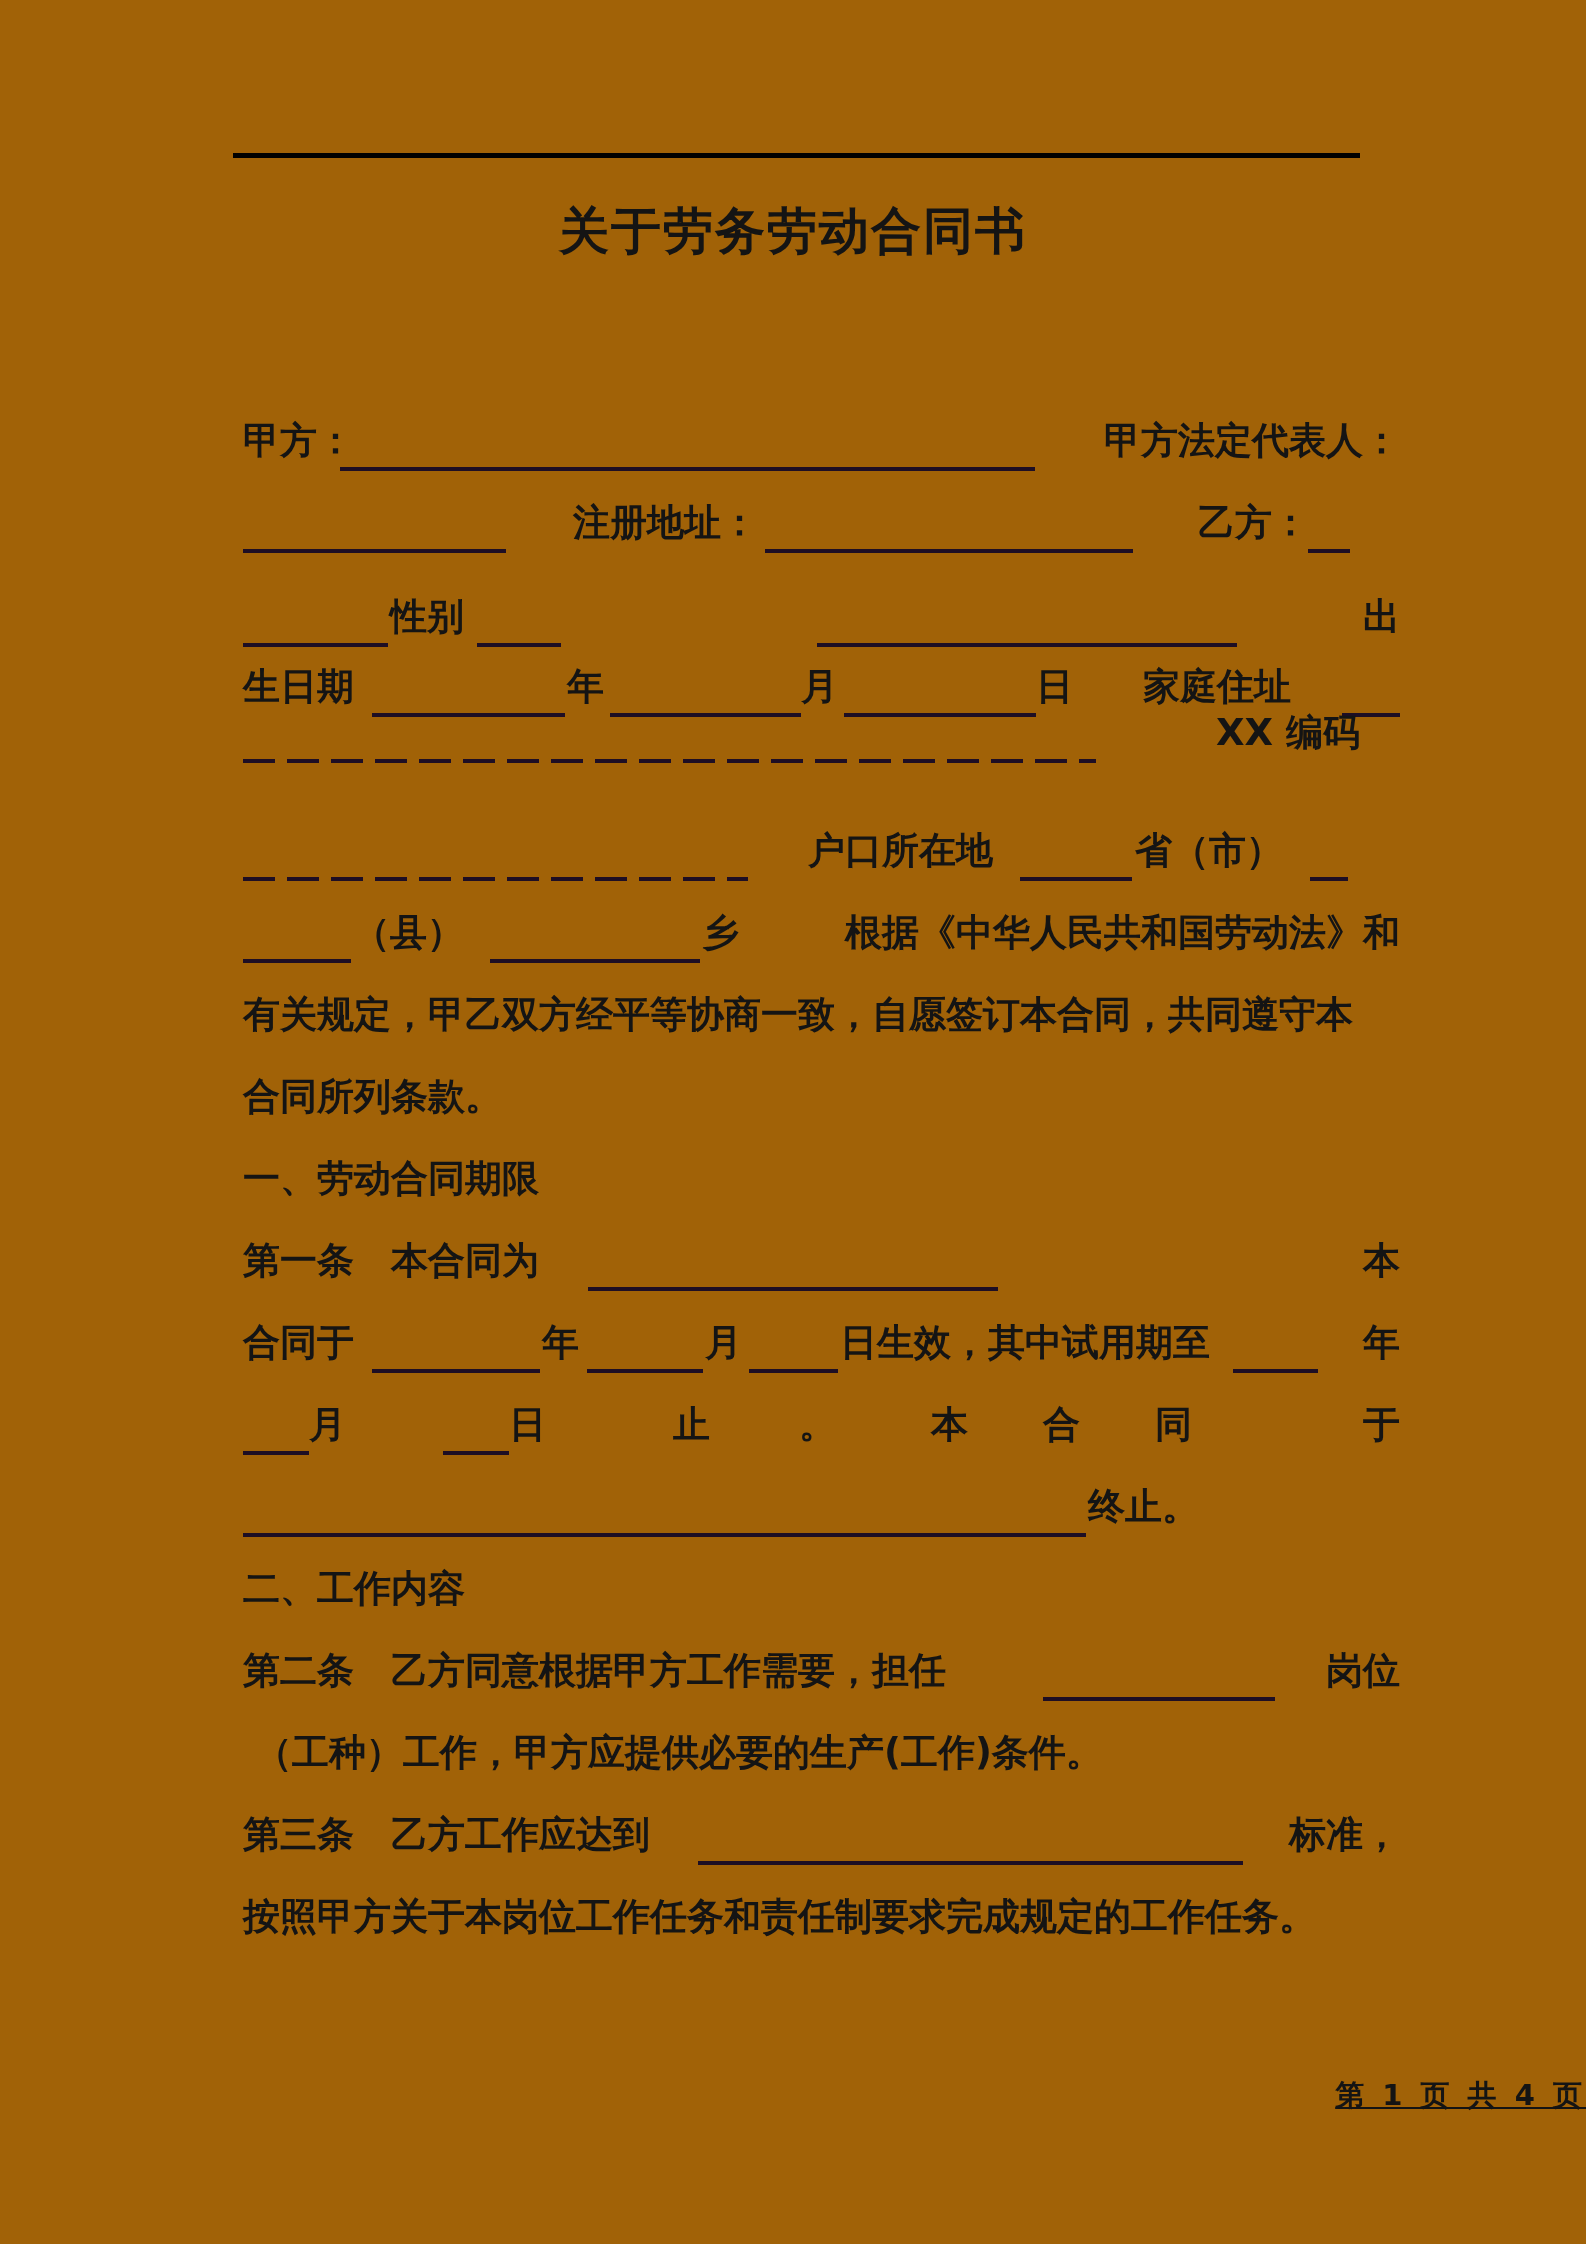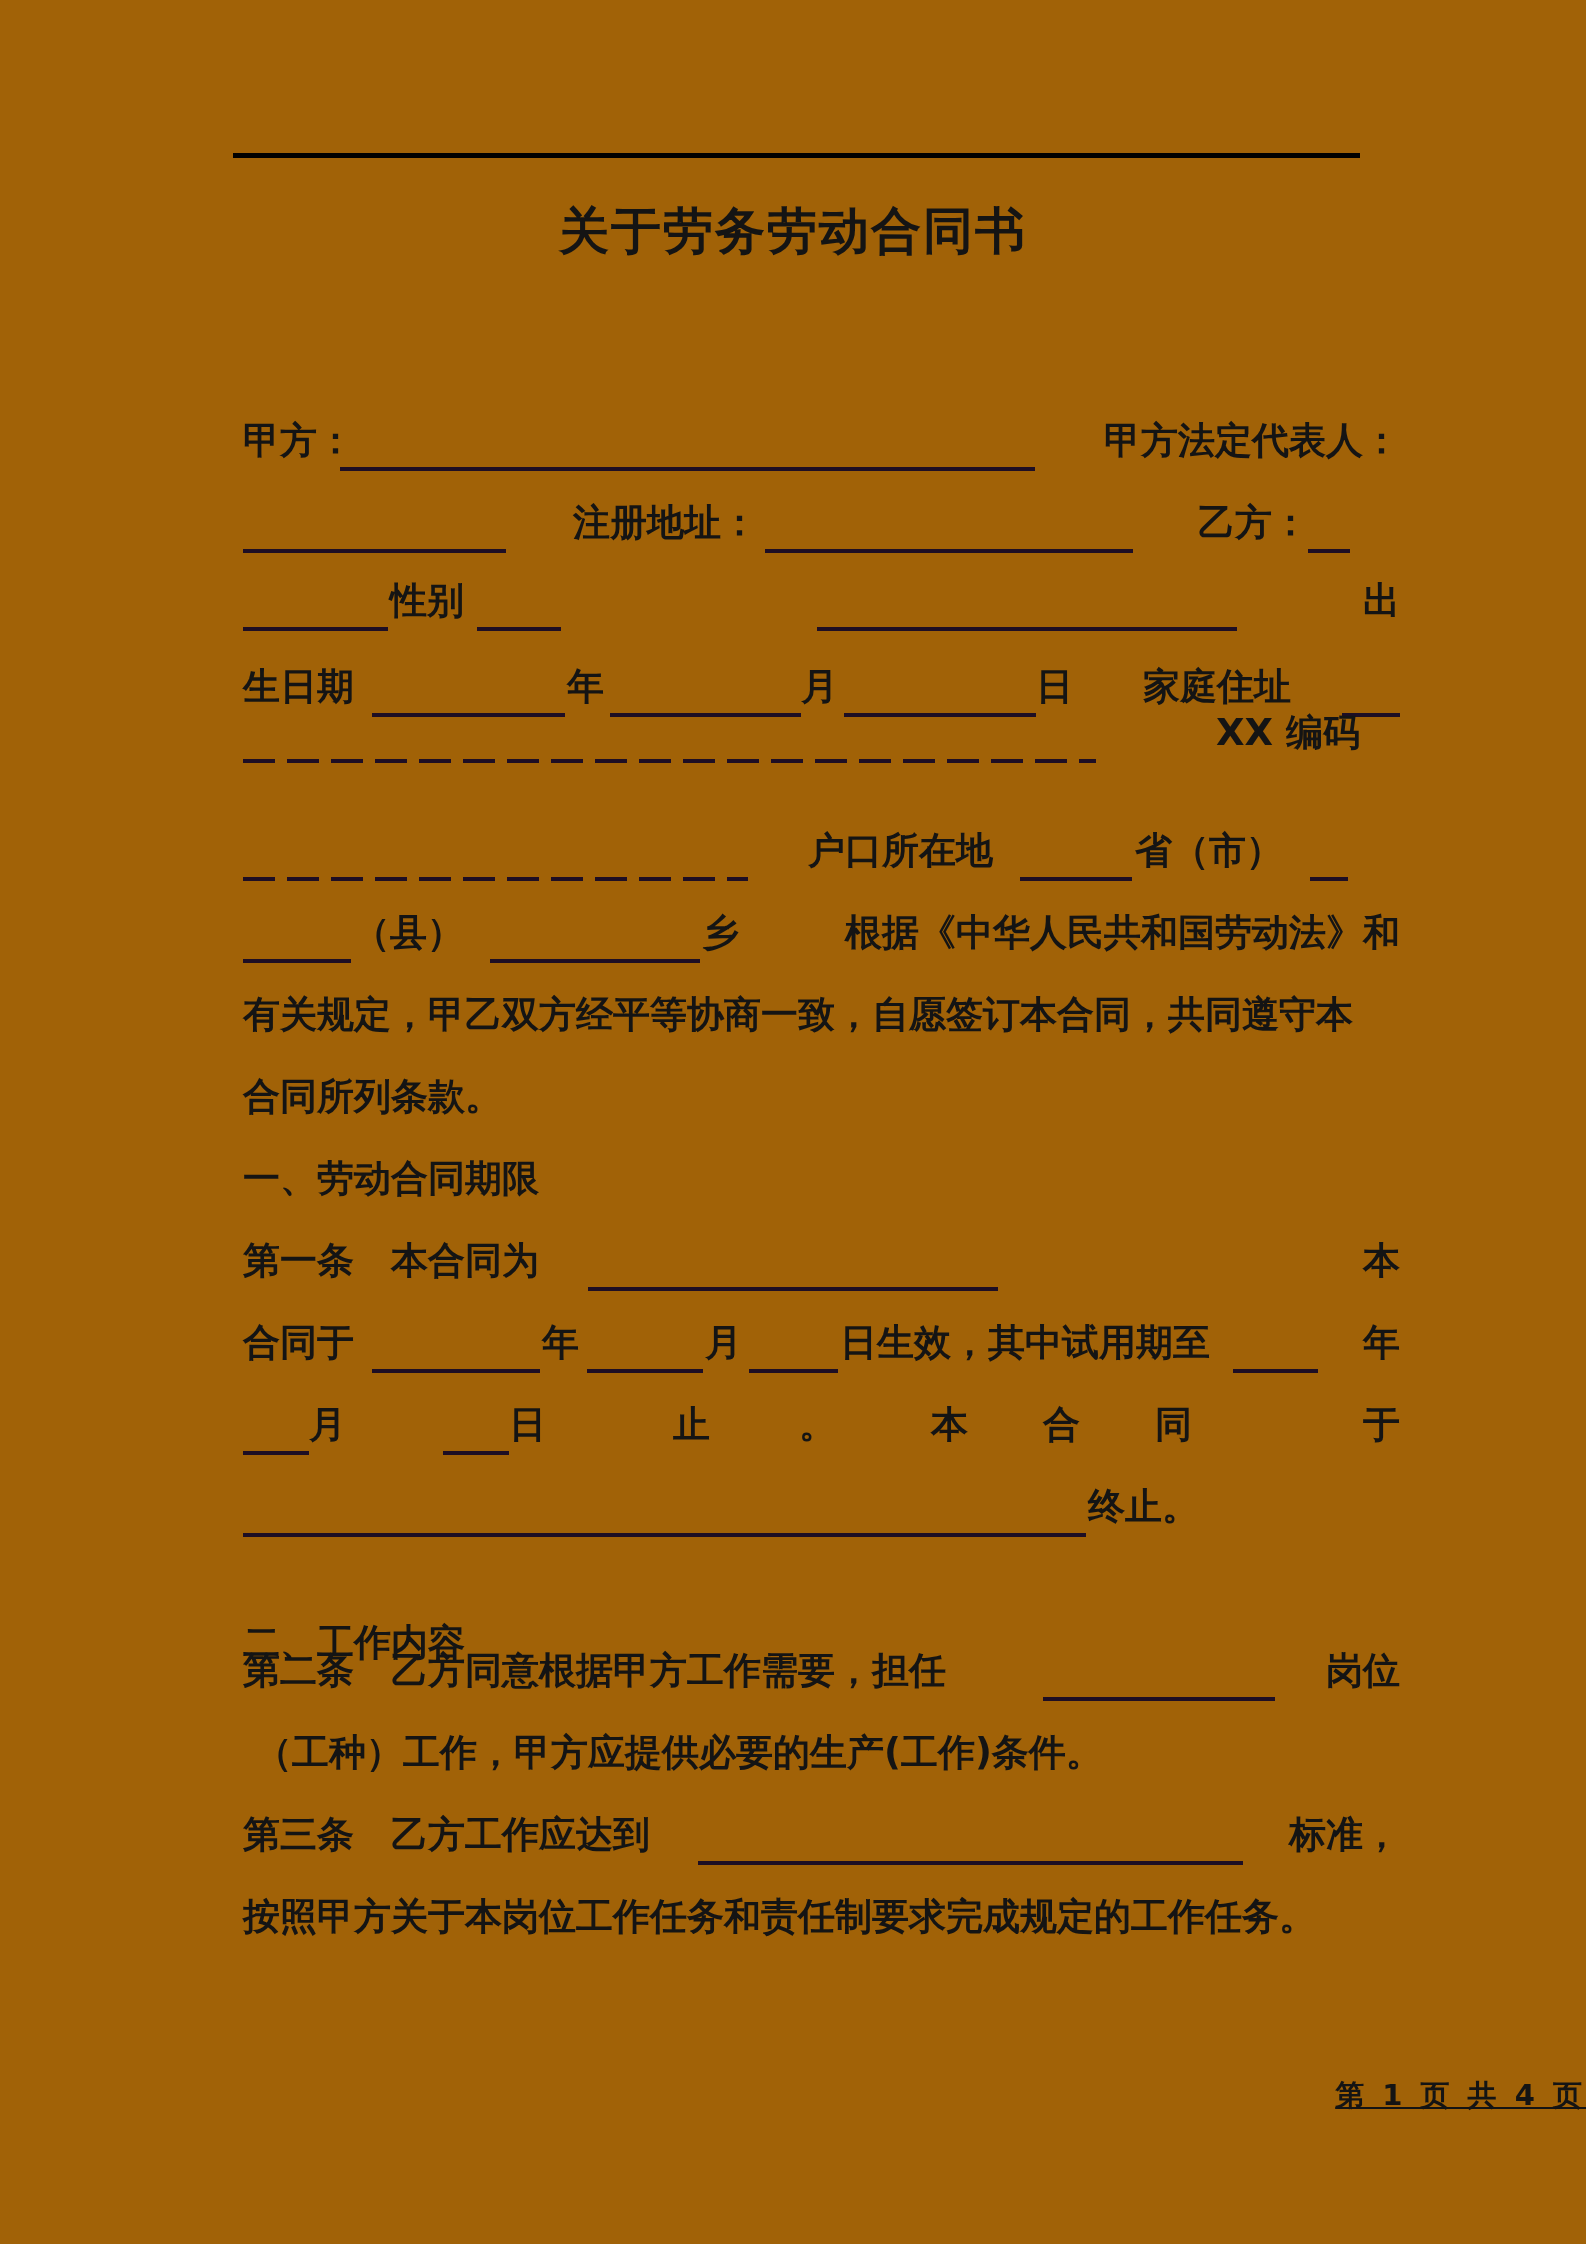--- a/index.html
+++ b/index.html
@@ -31,32 +31,32 @@
 </style>
 </head>
 <body>
 
 <div class="page">
   <div class="rule"></div>
   <div class="title">关于劳务劳动合同书</div>
   <div class="content">
       <div class="line" style="top: 400px;"><span class="seg" style="left: 0px;">甲方：</span><span class="blank" style="width: 695px; left: 97px;"></span><span class="seg" style="right: 0px;">甲方法定代表人：</span></div>
       <div class="line" style="top: 482px;"><span class="blank" style="width: 263px; left: 0px;"></span><span class="seg" style="left: 330px;">注册地址：</span><span class="blank" style="width: 368px; left: 522px;"></span><span class="seg" style="left: 955px;">乙方：</span><span class="blank" style="width: 42px; left: 1065px;"></span></div>
-      <div class="line" style="top: 560px;"><span class="blank" style="width: 145px; left: 0px;"></span><span class="seg" style="left: 147px;">性别</span><span class="blank" style="width: 84px; left: 234px;"></span><span class="blank" style="width: 420px; left: 574px;"></span><span class="seg" style="right: 0px;">出</span></div>
+      <div class="line" style="top: 576px;"><span class="blank" style="width: 145px; left: 0px;"></span><span class="seg" style="left: 147px;">性别</span><span class="blank" style="width: 84px; left: 234px;"></span><span class="blank" style="width: 420px; left: 574px;"></span><span class="seg" style="right: 0px;">出</span></div>
       <div class="line" style="top: 646px;"><span class="seg" style="left: 0px;">生日期</span><span class="blank" style="width: 193px; left: 129px;"></span><span class="seg" style="left: 324px;">年</span><span class="blank" style="width: 191px; left: 367px;"></span><span class="seg" style="left: 558px;">月</span><span class="blank" style="width: 192px; left: 601px;"></span><span class="seg" style="left: 793px;">日</span><span class="seg" style="left: 900px;">家庭住址</span><span class="blank" style="width: 58px; right: 0px;"></span></div>
       <div class="line" style="top: 692px;"><span class="blank dash" style="width: 853px; left: 0px;"></span><span class="seg" style="right: 40px;">XX 编码</span></div>
       <div class="line" style="top: 810px;"><span class="blank dash" style="width: 505px; left: 0px;"></span><span class="seg" style="left: 565px;">户口所在地</span><span class="blank" style="width: 112px; left: 777px;"></span><span class="seg" style="left: 892px;">省（市）</span><span class="blank" style="width: 38px; left: 1067px;"></span></div>
       <div class="line" style="top: 892px;"><span class="blank" style="width: 108px; left: 0px;"></span><span class="seg" style="left: 110px;">（县）</span><span class="blank" style="width: 210px; left: 247px;"></span><span class="seg" style="left: 459px;">乡</span><span class="seg" style="right: 0px;">根据《中华人民共和国劳动法》和</span></div>
       <div class="line" style="top: 974px;"><span class="seg" style="left: 0px;">有关规定，甲乙双方经平等协商一致，自愿签订本合同，共同遵守本</span></div>
       <div class="line" style="top: 1056px;"><span class="seg" style="left: 0px;">合同所列条款。</span></div>
       <div class="line" style="top: 1138px;"><span class="seg" style="left: 0px;">一、劳动合同期限</span></div>
       <div class="line" style="top: 1220px;"><span class="seg" style="left: 0px;">第一条　本合同为</span><span class="blank" style="width: 410px; left: 345px;"></span><span class="seg" style="right: 0px;">本</span></div>
       <div class="line" style="top: 1302px;"><span class="seg" style="left: 0px;">合同于</span><span class="blank" style="width: 168px; left: 129px;"></span><span class="seg" style="left: 299px;">年</span><span class="blank" style="width: 116px; left: 344px;"></span><span class="seg" style="left: 462px;">月</span><span class="blank" style="width: 89px; left: 506px;"></span><span class="seg" style="left: 597px;">日生效，其中试用期至</span><span class="blank" style="width: 85px; left: 990px;"></span><span class="seg" style="right: 0px;">年</span></div>
       <div class="line" style="top: 1384px;"><span class="blank" style="width: 66px; left: 0px;"></span><span class="seg" style="left: 66px;">月</span><span class="blank" style="width: 66px; left: 200px;"></span><span class="seg" style="left: 266px;">日</span><span class="seg" style="left: 430px;">止</span><span class="seg" style="left: 556px;">。</span><span class="seg" style="left: 688px;">本</span><span class="seg" style="left: 800px;">合</span><span class="seg" style="left: 912px;">同</span><span class="seg" style="right: 0px;">于</span></div>
       <div class="line" style="top: 1466px;"><span class="blank" style="width: 843px; left: 0px;"></span><span class="seg" style="left: 845px;">终止。</span></div>
-      <div class="line" style="top: 1602px;"><span class="seg" style="left: 0px;">二、工作内容</span></div>
+      <div class="line" style="top: 1548px;"><span class="seg" style="left: 0px;">二、工作内容</span></div>
       <div class="line" style="top: 1630px;"><span class="seg" style="left: 0px;">第二条　乙方同意根据甲方工作需要，担任</span><span class="blank" style="width: 232px; left: 800px;"></span><span class="seg" style="right: 0px;">岗位</span></div>
       <div class="line" style="top: 1712px;"><span class="seg" style="left: 12px;">（工种）工作，甲方应提供必要的生产(工作)条件。</span></div>
       <div class="line" style="top: 1794px;"><span class="seg" style="left: 0px;">第三条　乙方工作应达到</span><span class="blank" style="width: 545px; left: 455px;"></span><span class="seg" style="right: 0px;">标准，</span></div>
       <div class="line" style="top: 1876px;"><span class="seg" style="left: 0px;">按照甲方关于本岗位工作任务和责任制要求完成规定的工作任务。</span></div>
     </div>
   <div class="footer">第 1 页 共 4 页</div>
 </div>
 
 </body></html>

